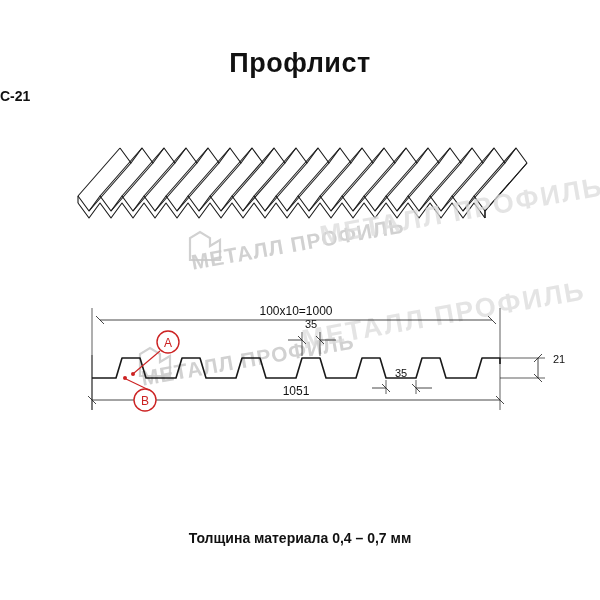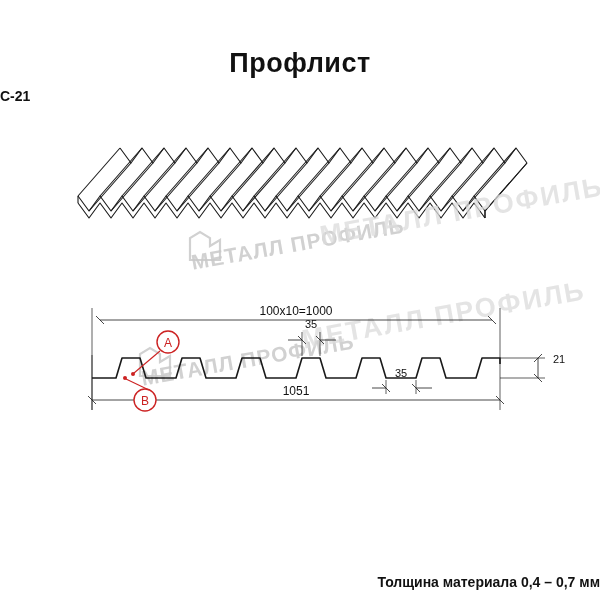--- a/index.html
+++ b/index.html
@@ -39,25 +39,24 @@
     text-align: left;
     font-size: 14px;
     font-weight: bold;
     color: #111;
   }
   .footer-note {
     position: absolute;
     top: 530px;
     left: 0;
     width: 600px;
-    text-align: right;
+    text-align: center;
     font-size: 14px;
     font-weight: bold;
     color: #111;
-    margin-top: 44px;
   }
   .drawing {
     position: absolute;
     top: 0;
     left: 0;
   }
   .wm {
     position: absolute;
     pointer-events: none;
     color: #c9c9c9;

